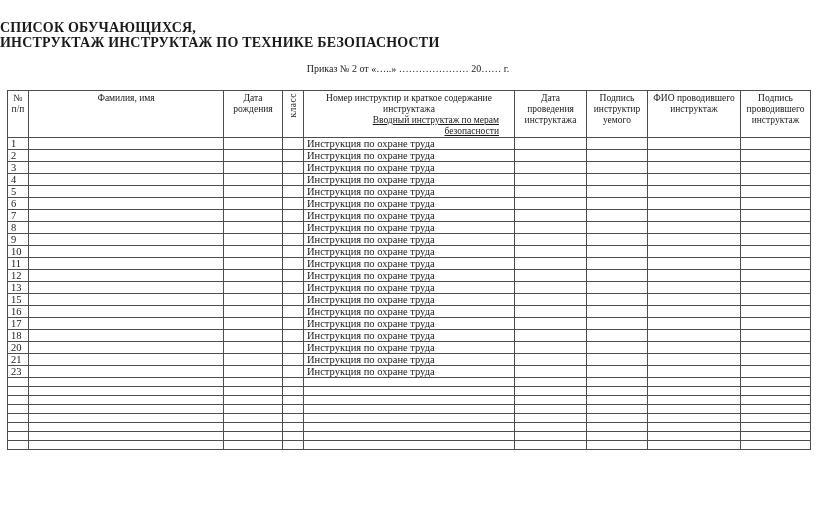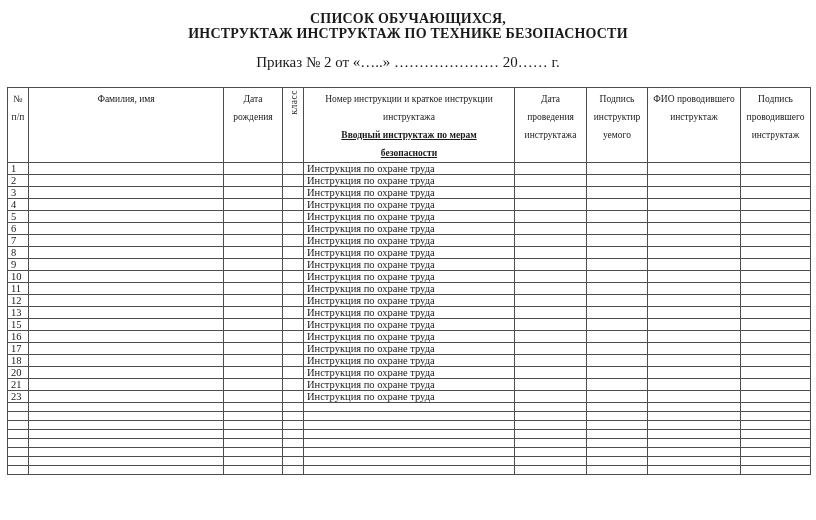--- a/index.html
+++ b/index.html
@@ -5,65 +5,65 @@
   * { box-sizing: border-box; }
   html, body { margin: 0; padding: 0; }
   body {
     width: 816px; height: 520px;
     background: #ffffff;
     font-family: "Liberation Serif", serif;
     color: #1a1a1a;
     overflow: hidden;
   }
   .doc-title {
-    text-align: center;
-    padding-top: 11px;
+    padding-top: 20px;
     font-weight: bold;
     font-size: 14px;
     line-height: 15px;
     letter-spacing: 0.2px;
   }
   .doc-subtitle {
     text-align: center;
     margin-top: 13px;
-    font-size: 15px;
+    font-size: 10px;
   }
   table.roster {
     border-collapse: collapse;
     table-layout: fixed;
     width: 803px;
     margin: 16px 0 0 7px;
   }
   .roster th, .roster td {
     border: 1px solid #4d4d4d;
     overflow: hidden;
   }
   .roster thead th {
     font-weight: normal;
     font-size: 9.5px;
-    line-height: 18px;
+    line-height: 11px;
     vertical-align: top;
     text-align: center;
     padding: 2px 2px 0 2px;
     height: 45px;
     margin-left: 8px;
   }
   th.v-cell { vertical-align: middle; padding: 0; }
   .vtext {
     display: inline-block;
     writing-mode: vertical-rl;
     transform: rotate(180deg);
     font-size: 9.5px;
     letter-spacing: 0.5px;
   }
   .instr-head-bold span {
-    font-weight: bold;
+    font-weight: normal;
     text-decoration: underline;
     display: inline-block;
     max-width: 180px;
+    text-align: right;
   }
   .body-row td {
     height: 11.9px;
     font-size: 10.5px;
     line-height: 11px;
     padding: 0 3px;
     vertical-align: middle;
     white-space: nowrap;
   }
   .num-cell { text-align: left; padding-left: 3px; }
@@ -94,21 +94,21 @@
         <col style="width:93px">
         <col style="width:70px">
     </colgroup>
     <thead>
       <tr>
         <th>№ п/п</th>
         <th>Фамилия, имя</th>
         <th>Дата рождения</th>
         <th class="v-cell"><span class="vtext">класс</span></th>
         <th>
-          <div>Номер инструкции и краткое инструкции инструктажа</div>
+          <div>Номер инструктир и краткое содержание инструктажа</div>
           <div class="instr-head-bold"><span>Вводный инструктаж по мерам безопасности</span></div>
         </th>
         <th>Дата проведения инструктажа</th>
         <th>Подпись инструктир уемого</th>
         <th>ФИО проводившего инструктаж</th>
         <th>Подпись проводившего инструктаж</th>
       </tr>
     </thead>
     <tbody>
         <tr class="body-row">

